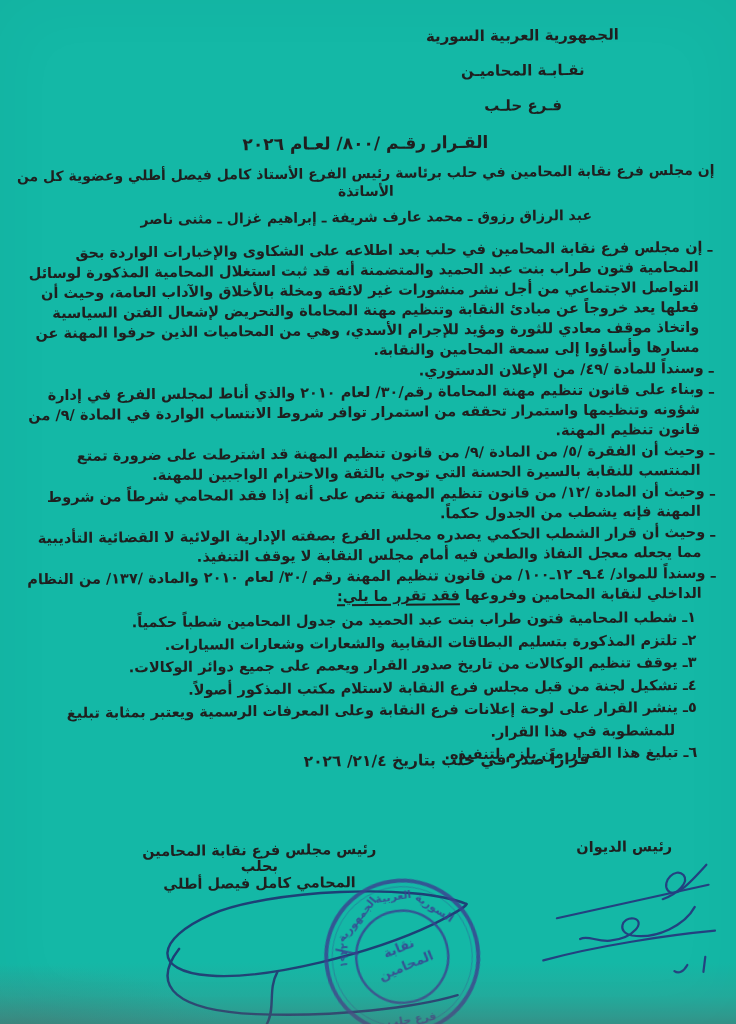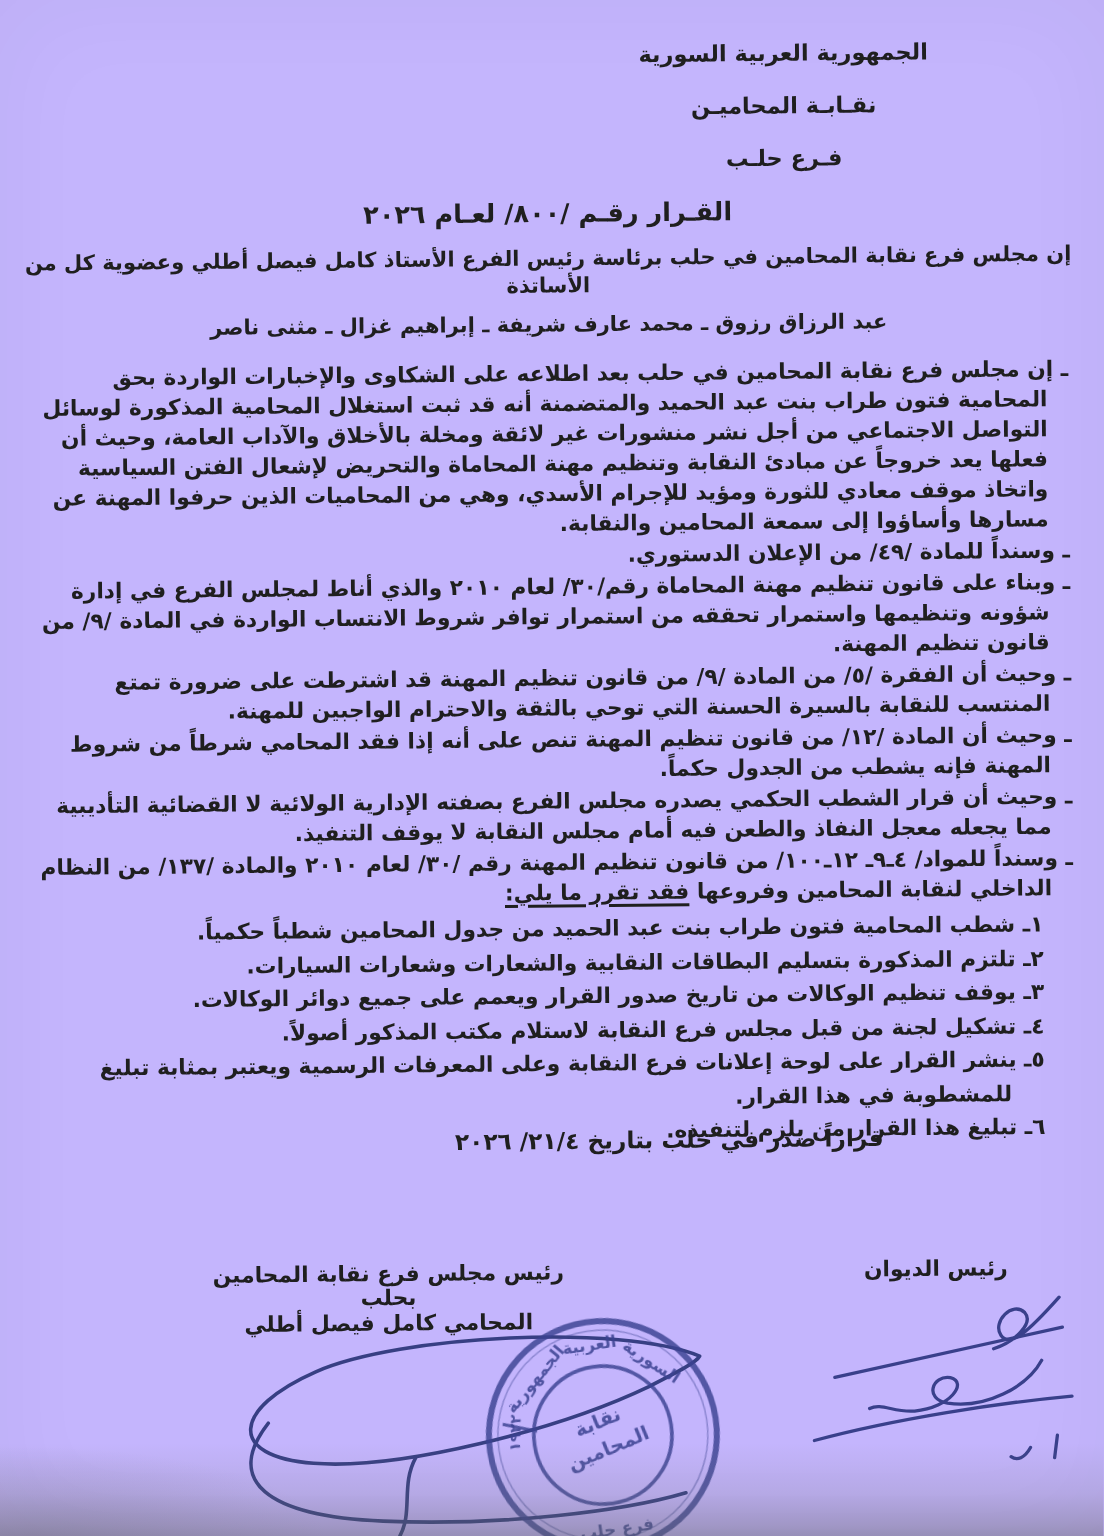--- a/index.html
+++ b/index.html
@@ -5,21 +5,21 @@
   html, body { margin: 0; padding: 0; }
   body {
     width: 736px; height: 1024px;
     font-family: "DejaVu Sans", sans-serif;
     background: #e9e9e9;
     overflow: hidden;
   }
   .page {
     position: relative;
     width: 736px; height: 1024px;
-    background: #c4b5fd;
+    background: #14b8a6;
     box-shadow: inset 0 0 70px rgba(0,0,0,0.035);
     overflow: hidden;
     color: #1f1f1f;
   }
   .doc {
     position: absolute; inset: 0;
     transform: rotate(-0.55deg);
     transform-origin: 50% 40%;
   }
   .header-block {

